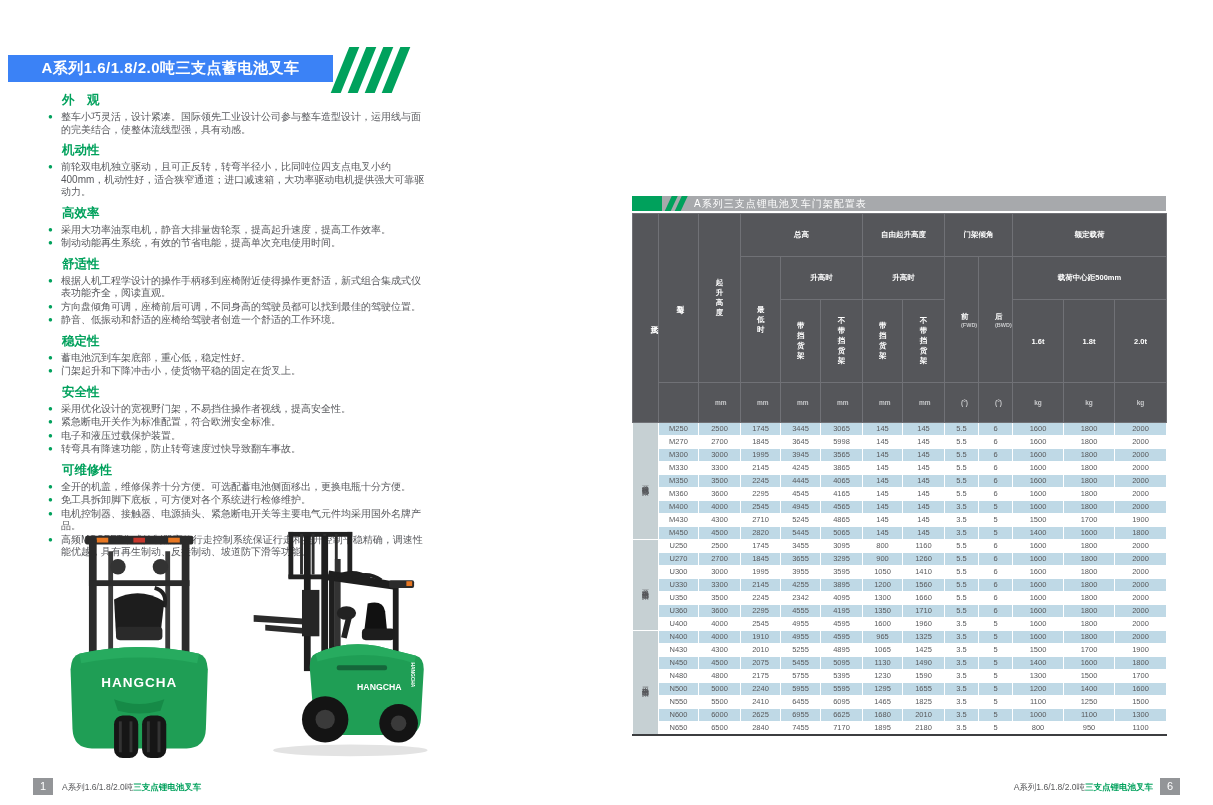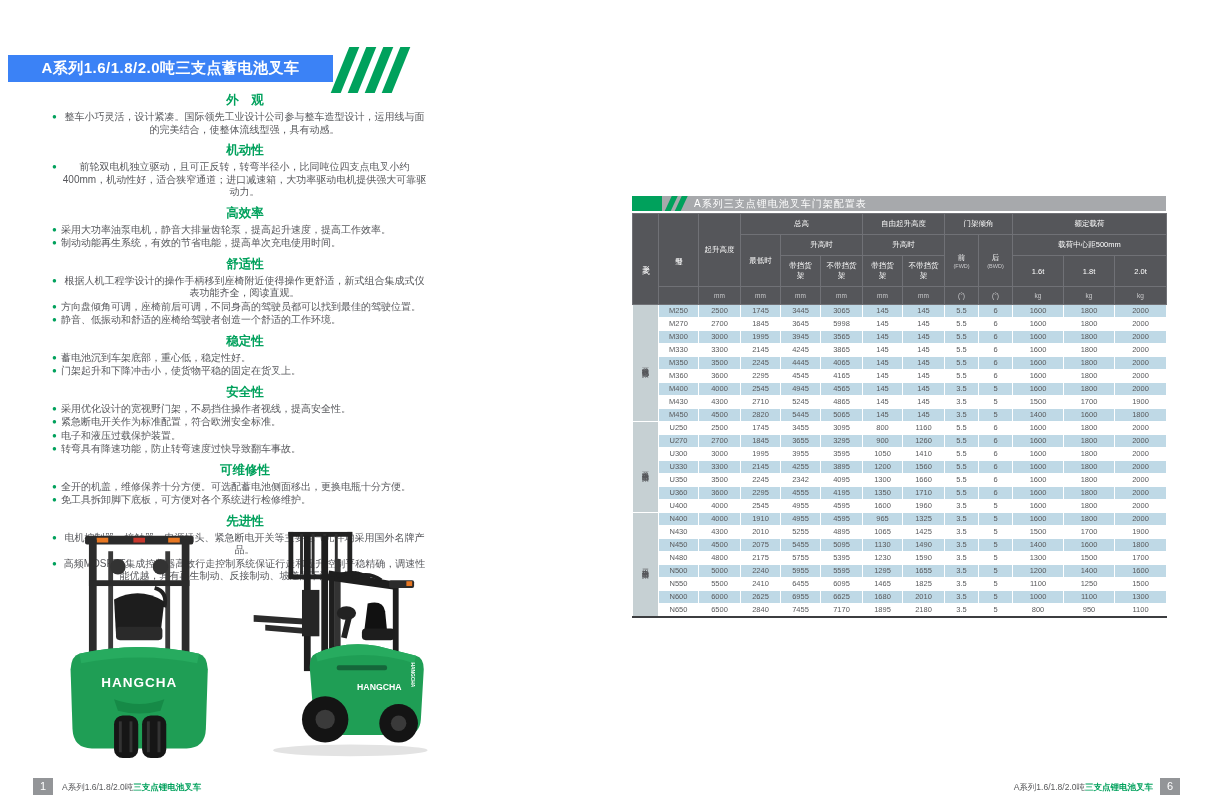--- a/index.html
+++ b/index.html
@@ -8,40 +8,40 @@
   .page { position:relative; width:1213px; height:805px; background:#fff; }
 
   
   .banner { position:absolute; left:8px; top:55px; width:325px; height:27px;
     background:#3b82f6; display:flex; align-items:center; justify-content:center; }
   .banner-title { color:#fff; font-weight:bold; font-size:15px; letter-spacing:0.5px; }
   .slashes { position:absolute; left:340px; top:47px; height:46px; }
   .slash { position:absolute; top:0; width:10px; height:46px; background:#00a15c; transform:skewX(-22deg); }
 
   
-  .sections { position:absolute; left:48px; top:86px; width:380px;text-align:center; }
+  .sections { position:absolute; left:48px; top:86px; width:380px; }
   .sec-head { color:#00a15c; font-weight:bold; font-size:12.5px; margin:6px 0 2px 14px; }
   .bullet { display:flex; margin-bottom:1px; }
   .dot { color:#00a15c; font-size:8px; line-height:12.5px; width:13px; flex:0 0 13px; }
   .btxt { color:#57585c; font-size:10px; line-height:12.5px; }
 
   
   .trucks { position:absolute; left:58px; top:526px; width:370px; height:240px; display:flex; gap:24px; }
 
   
   .spec { position:absolute; left:632px; top:196px; width:534px; }
   .spec-titlebar { position:relative; height:15px; background:#a7a9ac; margin-bottom:2px; overflow:hidden; }
   .tb-green { position:absolute; left:0; top:0; width:30px; height:15px; background:#00a15c; }
   .tb-stripe { position:absolute; top:-3px; width:6px; height:22px; background:#00a15c; transform:skewX(-25deg); }
   .spec-title { position:absolute; left:62px; top:0; line-height:15px; color:#fff; font-size:10px; letter-spacing:1px; }
 
   table.spec-table { border-collapse:collapse; table-layout:fixed; width:534px;
     border-bottom:2px solid #3c3d40; }
-  .spec-table th { background:#55565a; color:#fff; font-weight:normal; font-size:7.5px;
-    border:1px solid #707176; text-align:center; vertical-align:middle; padding:5px; }
+  .spec-table th { background:#55565a; color:#fff; font-weight:bold; font-size:7.5px;
+    border:1px solid #707176; text-align:center; vertical-align:middle; padding:16px; }
   .spec-table tr.hr1 th { height:16px; }
   .spec-table tr.hr2 th { height:14px; }
   .spec-table tr.hr3 th { height:20px; }
   .spec-table tr.hru th { height:13px; color:#c9cacc; font-size:6.5px; }
   .vhead { writing-mode:vertical-rl; text-orientation:upright; letter-spacing:1px; display:inline-block; }
   .subdeg { display:block; font-size:5.5px; color:#c9cacc; line-height:6px; }
   .spec-table td { height:12px; font-size:7.5px; color:#58595b; text-align:center;
     border:1px solid #fff; padding:0; line-height:12px; }
   tr.blue td { background:#bfd9e6; }
   tr.white td { background:#ffffff; }
@@ -171,21 +171,20 @@
             <span class="btxt">全开的机盖，维修保养十分方便。可选配蓄电池侧面移出，更换电瓶十分方便。</span>
           </div>
           <div class="bullet">
             <span class="dot">●</span>
             <span class="btxt">免工具拆卸脚下底板，可方便对各个系统进行检修维护。</span>
           </div>
         </div>
     </div>
 
     <div class="section">
-      <div class="sec-head">先进性</div>
       <div>
           <div class="bullet">
             <span class="dot">●</span>
             <span class="btxt">电机控制器、接触器、电源插头、紧急断电开关等主要电气元件均采用国外名牌产品。</span>
           </div>
           <div class="bullet">
             <span class="dot">●</span>
             <span class="btxt">高频MOSFET集成控制器高效行走控制系统保证行走和提升控制平稳精确，调速性能优越，具有再生制动、反接制动、坡道防下滑等功能。</span>
           </div>
         </div>

